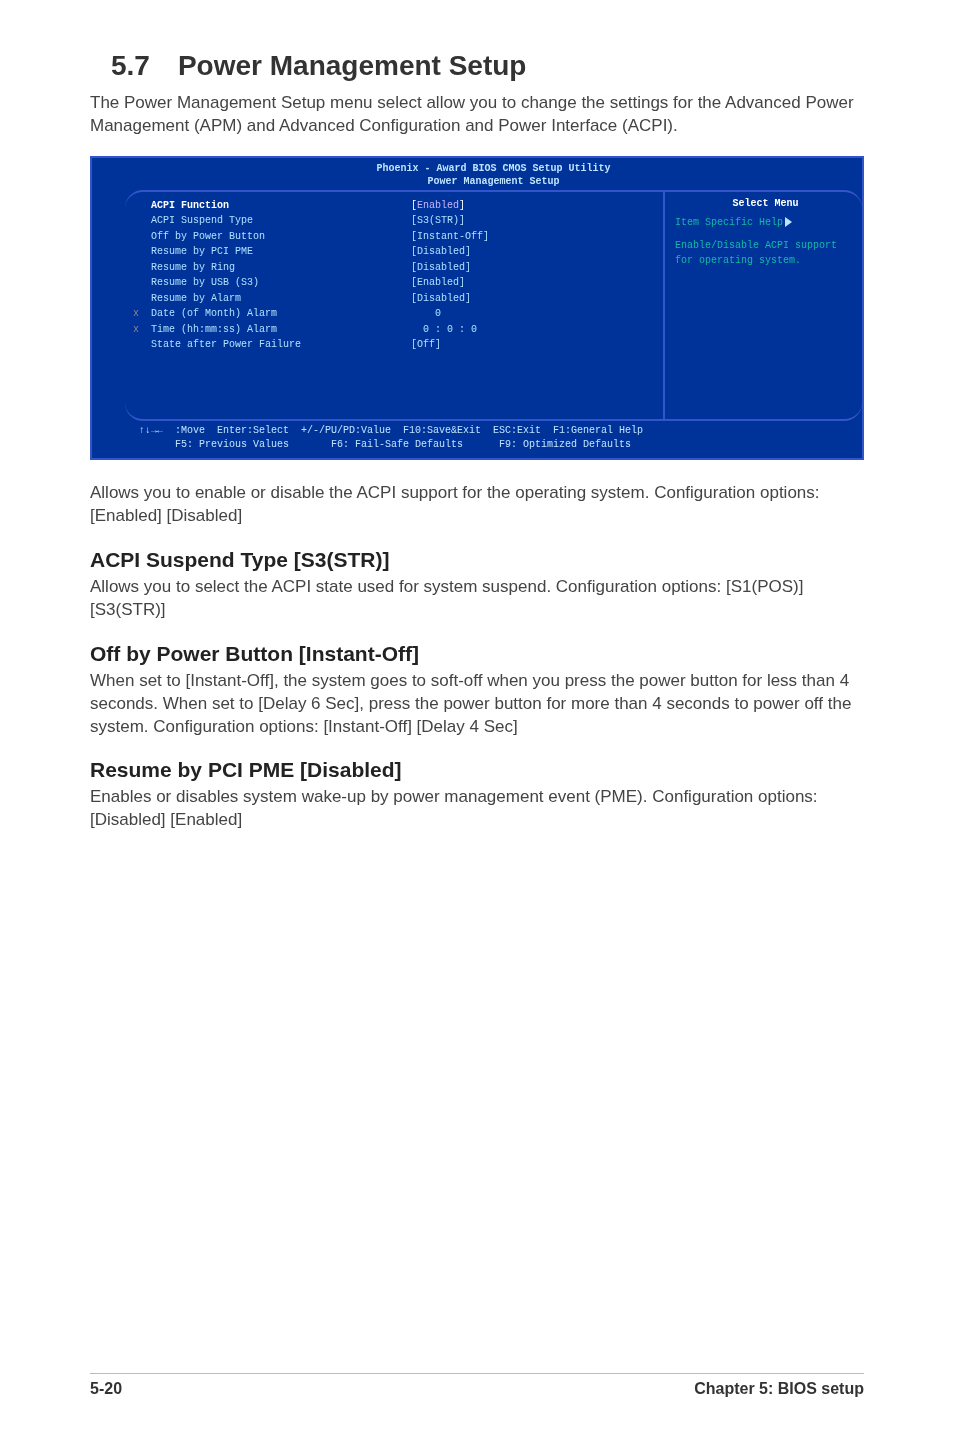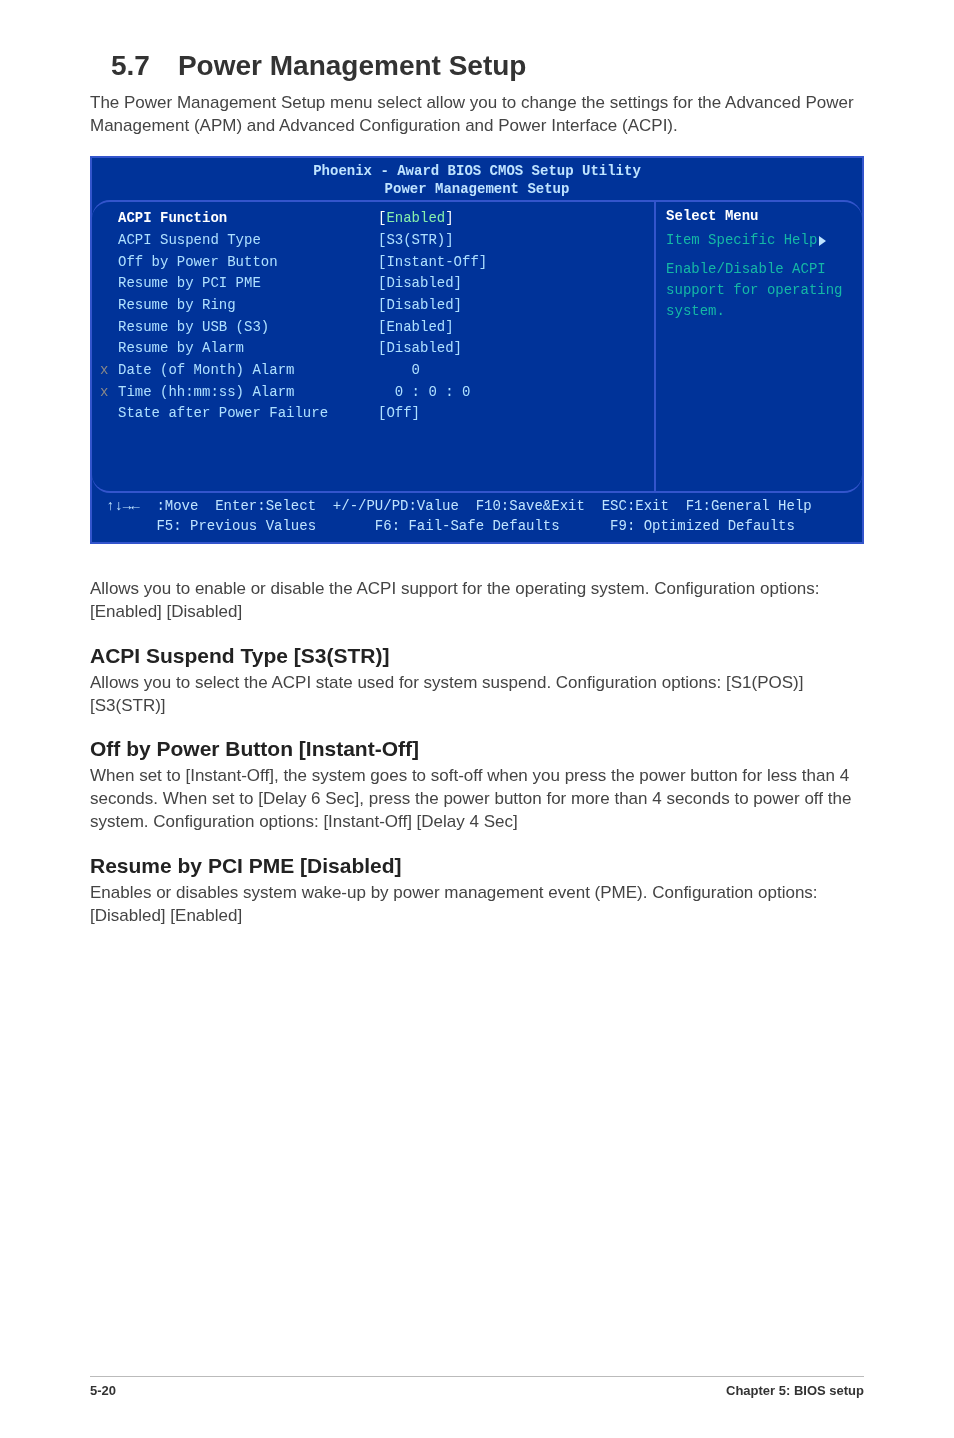--- a/index.html
+++ b/index.html
@@ -24,23 +24,24 @@
     font-size: 17px;
     line-height: 1.35;
     color: #444;
     margin-bottom: 18px;
   }
 
   .bios-box {
     border: 2px solid #3355cc;
     background: #003399;
     font-family: "Courier New", monospace;
-    font-size: 14px;
+    font-size: 10px;
     color: #aee0ff;
-    margin-bottom: 34px;
+    margin-bottom: 22px;
+    padding-left: 33px;
   }
   .bios-header {
     text-align: center;
     color: #bfe4ff;
     padding: 4px 0 2px 0;
     font-weight: bold;
     line-height: 1.3;
   }
   .bios-body {
     display: flex;
@@ -59,22 +60,22 @@
   }
   .bios-left .row {
     display: flex;
     line-height: 1.55;
   }
   .bios-left .x { width: 18px; color:#888; }
   .bios-left .label { width: 260px; white-space: pre; }
   .bios-left .value { flex: 1; white-space: pre; }
   .bios-left .first .label { color: #ffffff; font-weight: bold; }
   .bios-left .first .value { color: #fff; }
-  .red { color: #86efac; }
-  .bios-right .sel { color: #fff; font-weight: bold; margin-bottom: 6px; }
+  .red { color: #c4b5fd; }
+  .bios-right .sel { color: #fff; font-weight: bold; margin-bottom: 6px; text-align: center; }
   .bios-right .help { color: #14b8a6; line-height: 1.5; }
   .arrow-right::after {
     content: "";
     display: inline-block;
     width: 0; height: 0;
     border-top: 5px solid transparent;
     border-bottom: 5px solid transparent;
     border-left: 7px solid #bfe4ff;
     margin-left: 2px;
     vertical-align: middle;
@@ -103,21 +104,21 @@
 
   .footer {
     position: absolute;
     bottom: 40px;
     left: 90px;
     right: 90px;
     border-top: 1px solid #bbb;
     padding-top: 6px;
     display: flex;
     justify-content: space-between;
-    font-size: 13px;
+    font-size: 16px;
     font-weight: bold;
     color: #333;
   }
 </style>
 </head>
 <body>
 
 <h1 class="section-title">
   <span class="num">5.7</span><span>Power Management Setup</span>
 </h1>

